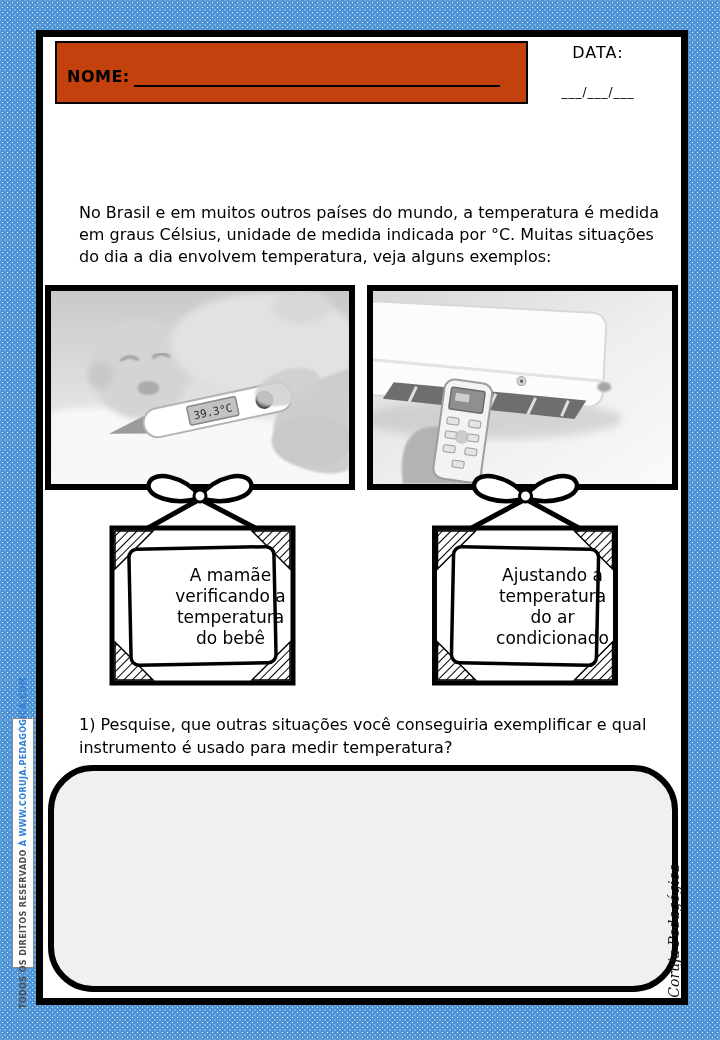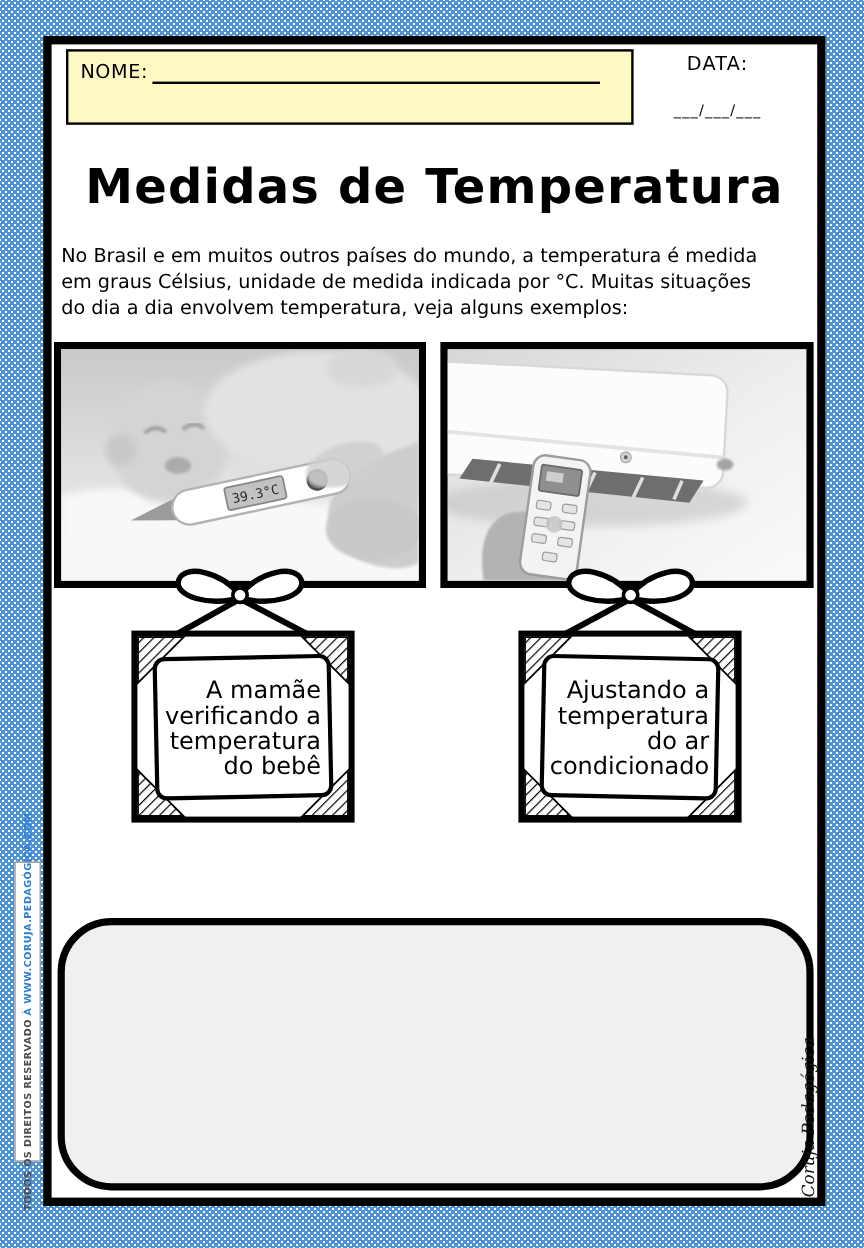--- a/index.html
+++ b/index.html
@@ -16,36 +16,36 @@
   }
 
   .page {
     position:absolute; left:36px; top:30px; width:652px; height:975px;
     background:#ffffff; border:7px solid #000000;
   }
 
   
   .header-box {
     position:absolute; left:12px; top:4px; width:473px; height:63px;
-    border:2px solid #000; background:#fef9c3; padding:7px 12px 6px 10px;
-    display:flex; flex-direction:column; justify-content:space-between;
+    border:2px solid #000; background:#c2410c; padding:24px 12px 6px 10px;
+    display:flex; flex-direction:column; justify-content:space-between;font-weight:bold;
   }
   .field-row { display:flex; align-items:flex-end; font-size:16px; color:#000; letter-spacing:.5px; }
   .field-label { white-space:nowrap; padding-bottom:1px; }
   .field-line { flex:1; border-bottom:2px solid #000; height:18px; margin-left:4px; margin-right:14px; }
   .date-block { position:absolute; left:485px; top:6px; width:140px; text-align:center; color:#000; }
   .date-label { font-size:16px; letter-spacing:1px; }
   .date-blanks { font-size:12px; margin-top:23px; letter-spacing:1px; }
 
   
   .page-title {
     position:absolute; top:96px; left:0; width:100%; text-align:center;
     font-size:40px; font-weight:800; color:#000; letter-spacing:1px;
   }
-  .preline { white-space:pre-line; }
+  .preline { white-space:pre-line;margin-left:28px; }
   .intro {
     position:absolute; left:8px; top:165px; width:627px;
     font-size:16px; line-height:22px; color:#000;
   }
 
   
   .photo {
     position:absolute; top:248px; height:205px;
     border:6px solid #000; background:#e9e9e9; overflow:hidden;
   }
@@ -53,22 +53,22 @@
   .photo-left { left:2px; width:310px; }
   .photo-right { left:324px; width:311px; }
 
   
   .sign { position:absolute; top:429px; width:189px; height:221px; }
   .sign-left { left:65px; }
   .sign-right { left:387px; width:190px; }
   .sign svg { position:absolute; inset:0; width:100%; height:100%; }
   .sign-caption {
     position:absolute; left:24px; top:86px; width:141px; height:110px;
-    display:flex; align-items:center; justify-content:center; text-align:right;
-    font-size:20px; line-height:21px; color:#000;
+    display:flex; align-items:center; justify-content:center; text-align:center;
+    font-size:17px; line-height:21px; color:#000;
   }
 
   
   .question {
     position:absolute; left:8px; top:676px; width:629px;
     font-size:16px; line-height:23px; color:#000;
   }
   .answer-box {
     position:absolute; left:5px; top:728px; width:630px; height:227px;
     border:6px solid #000; border-radius:45px; background:#f0f0f0;
@@ -102,21 +102,20 @@
       <div class="field-row">
         <span class="field-label">NOME:</span>
         <span class="field-line"></span>
       </div>
     </div>
     <div class="date-block">
       <div class="date-label">DATA:</div>
       <div class="date-blanks">___/___/___</div>
     </div>
 
-    <div class="page-title">Medidas de Temperatura</div>
     <div class="intro preline">No Brasil e em muitos outros países do mundo, a temperatura é medida
 em graus Célsius, unidade de medida indicada por °C. Muitas situações
 do dia a dia envolvem temperatura, veja alguns exemplos:</div>
 
     <div class="photo photo-left">
       <svg viewBox="0 0 300 193" preserveAspectRatio="none">
         <defs>
           <linearGradient id="gBaby" x1="0" y1="0" x2="0" y2="1">
             <stop offset="0" stop-color="#c9c9c9"></stop>
               <stop offset="1" stop-color="#f4f4f4"></stop>
@@ -260,20 +259,22 @@
           <polygon points="182,214 144,214 182,176" fill="url(#hatchR)"></polygon>
         </g>
         <rect x="22" y="82" width="145" height="116" rx="8" fill="#ffffff" stroke="#000" stroke-width="3.5" transform="rotate(1.2 94 140)"></rect>
       </svg>
       <div class="sign-caption preline">Ajustando a
 temperatura
 do ar
 condicionado</div>
     </div>
 
+    <div class="question preline">1) Pesquise, que outras situações você conseguiria exemplificar e qual
+instrumento é usado para medir temperatura?</div>
     <div class="answer-box"></div>
   </div>
 
   <div class="copyright">
     <span class="c-prefix">TODOS OS DIREITOS RESERVADO</span>
     <span class="c-link">À WWW.CORUJA.PEDAGÓGICA.COM</span>
   </div>
   <div class="brand">Coruja Pedagógica</div>
 </div>
 

